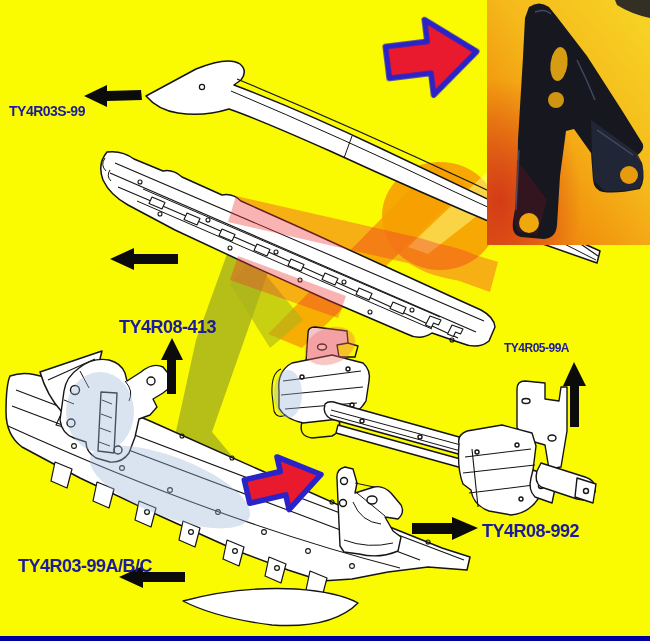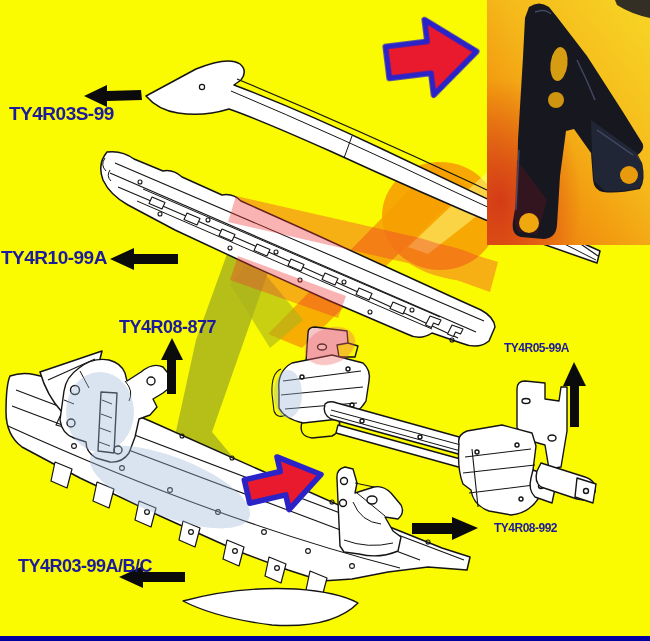--- a/index.html
+++ b/index.html
@@ -1,27 +1,27 @@
 <!DOCTYPE html>
 <html style="--background: #fafa00; --label-text: #1b1b9c; --arrow-black: #0b0b0b; --red-arrow-fill: #e9192e; --red-arrow-outline: #2a23c8; --bottom-bar: #0000a0; --watermark-olive: #a9b41c; --watermark-orange: #f69f02; --watermark-red: #ee3636; --photo-background-top: #f7d325; --photo-background-bottom: #e86a10; --photo-bracket: #171720; --drawing-line: #141414; --drawing-fill: #ffffff;"><head>
 <meta charset="utf-8">
 <style>
   *{margin:0;padding:0;box-sizing:border-box}
   html,body{width:650px;height:641px}
   body{position:relative;overflow:hidden;background:var(--background,#fafa00);
        font-family:"Liberation Sans",sans-serif}
   .stage{position:absolute;inset:0}
   svg.art{position:absolute;left:0;top:0;display:block}
-  .lbl{position:absolute;font-weight:bold;font-size:19px;line-height:1;
+  .lbl{position:absolute;font-weight:bold;font-size:14px;line-height:1;
        color:var(--label-text,#1b1b9c);letter-spacing:-0.5px;white-space:nowrap}
   #l1{left:9px;top:104px}
   #l2{left:1px;top:248px}
   #l3{left:119px;top:318px;font-size:18px}
   #l4{left:504px;top:342px;font-size:12px}
-  #l5{left:494px;top:522px;font-size:12px}
+  #l5{left:482px;top:522px;font-size:18px}
   #l6{left:18px;top:557px;font-size:18px}
   .photo{position:absolute;left:487px;top:0;width:163px;height:245px;overflow:hidden}
   .photo svg{display:block}
   .bottom-bar{position:absolute;left:0;top:636px;width:650px;height:5px;
        background:var(--bottom-bar,#0000a0)}
 </style>
 </head>
 <body>
 
 <div class="stage">
@@ -200,22 +200,21 @@
       <polygon points="119,577 143,566 143,572 185,572 185,582 143,582 143,588"></polygon>
     </g>
 
     <g fill="var(--red-arrow-fill,#e9192e)" stroke="var(--red-arrow-outline,#2a23c8)" stroke-width="5.5" stroke-linejoin="round">
       <polygon transform="rotate(-7 432 57)" points="387,41 429,41 429,19 477,57 429,95 429,73 387,73"></polygon>
       <polygon transform="rotate(-13 284 483)" points="246,471 283,471 283,456 322,483 283,510 283,495 246,495"></polygon>
     </g>
   </svg>
 
   <div class="lbl" id="l1">TY4R03S-99</div>
-  <div class="lbl" id="l2">TY4R10-99A</div>
-  <div class="lbl" id="l3">TY4R08-877</div>
+  <div class="lbl" id="l3">TY4R08-413</div>
   <div class="lbl" id="l4">TY4R05-99A</div>
   <div class="lbl" id="l5">TY4R08-992</div>
   <div class="lbl" id="l6">TY4R03-99A/B/C</div>
 
   <div class="photo">
     <svg width="163" height="245" viewBox="0 0 163 245">
       <defs>
         <linearGradient id="pbg" x1="0.9" y1="0" x2="0.05" y2="1">
           <stop offset="0" stop-color="#f7d325"></stop>
           <stop offset="0.4" stop-color="#f5b91a"></stop>

